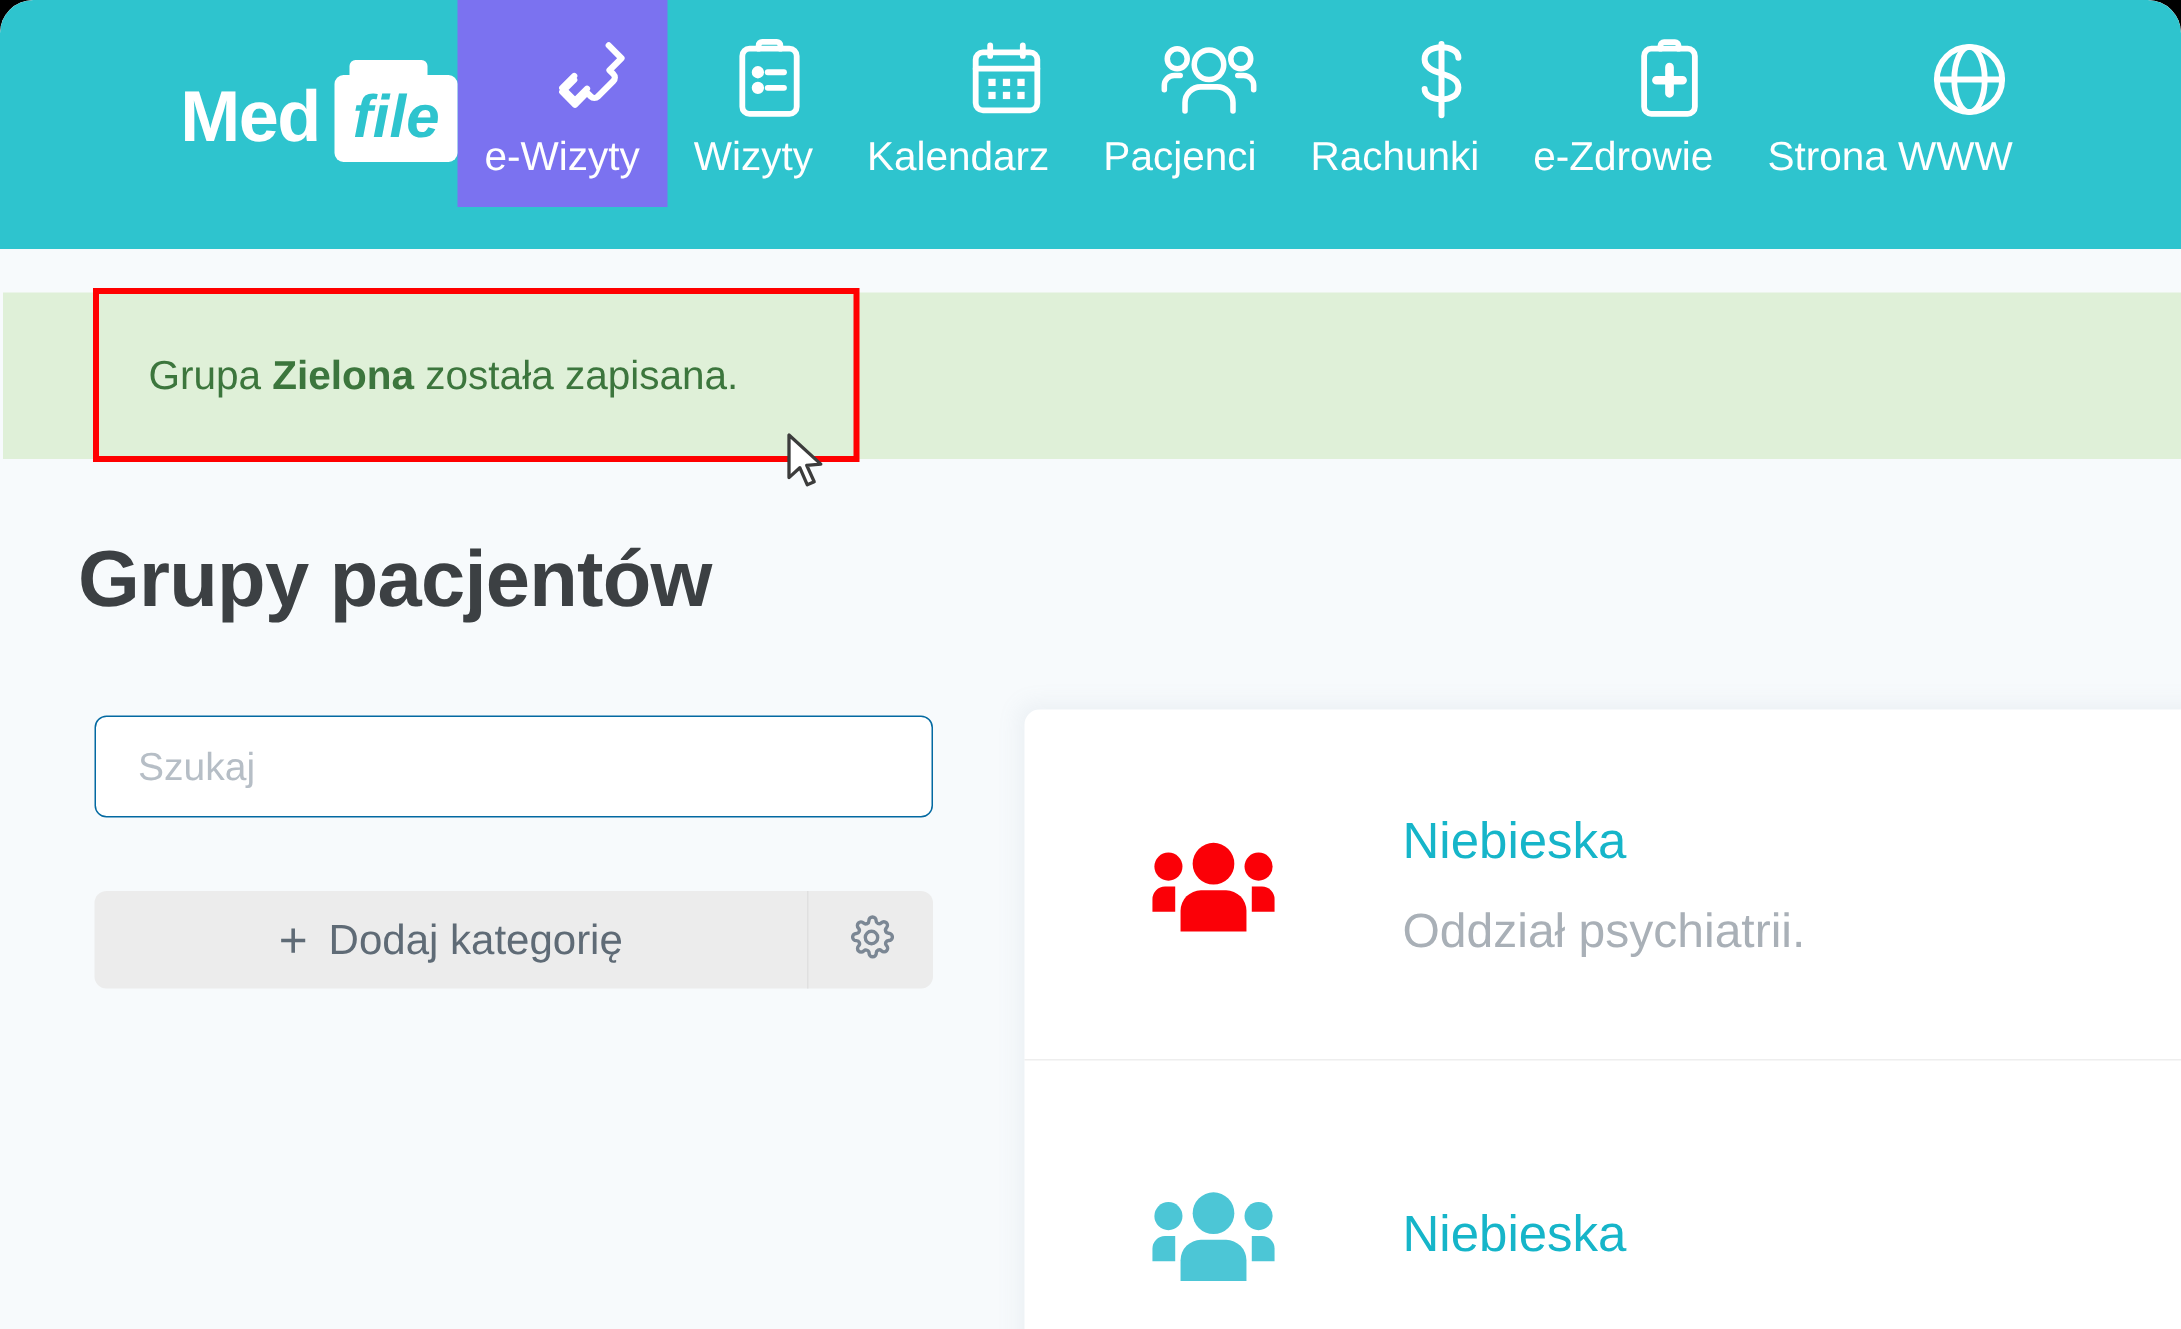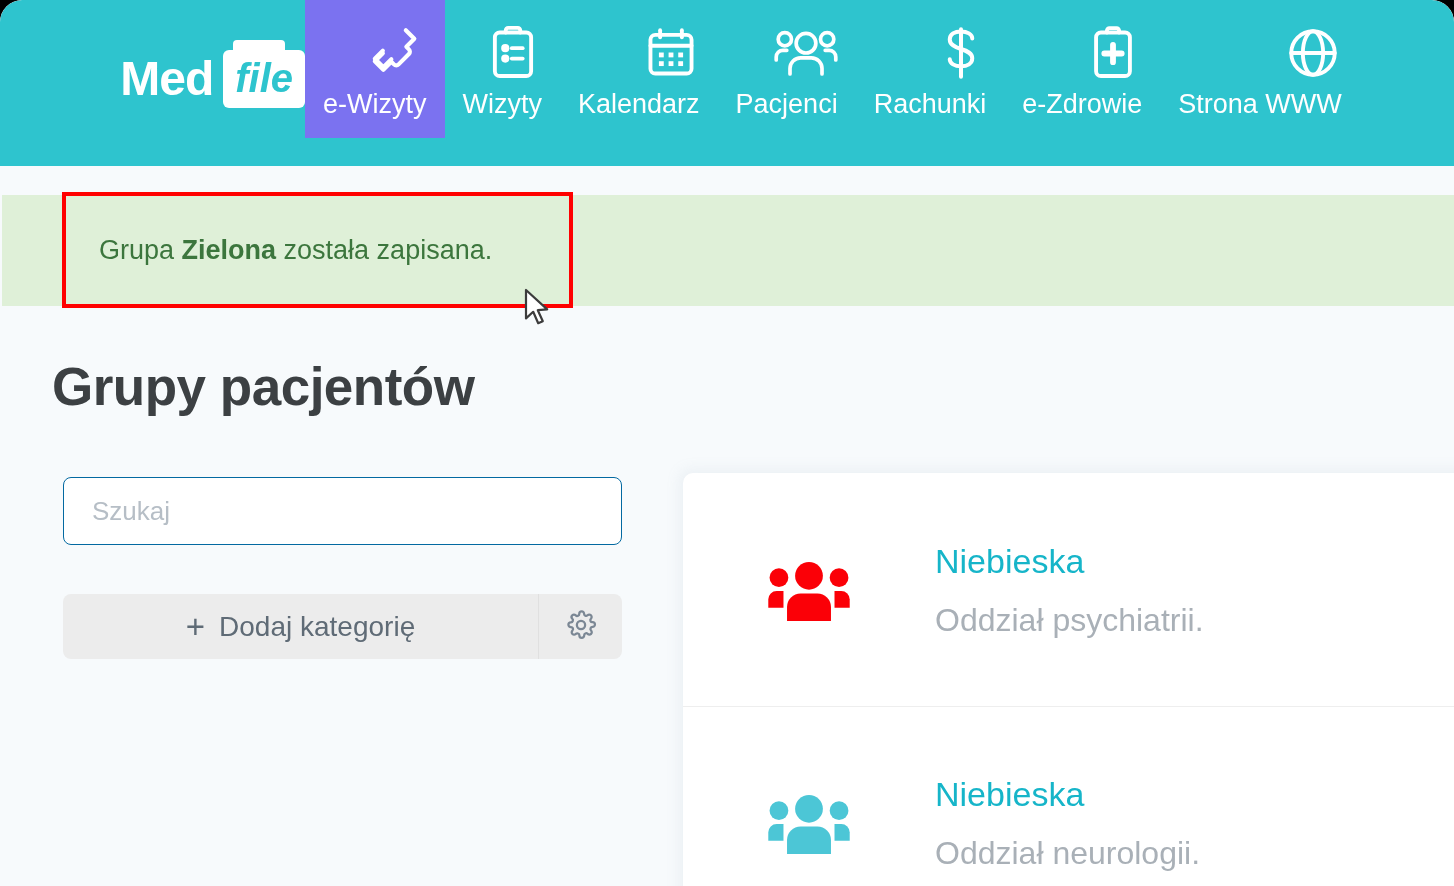--- a/index.html
+++ b/index.html
@@ -378,21 +378,20 @@
           <circle cx="13" cy="5.6" r="4.3"></circle>
           <path d="M6.2 19.6v-4.3a4.2 4.2 0 014.2-4.2h5.2a4.2 4.2 0 014.2 4.2v4.3z"></path>
           <circle cx="3.7" cy="6.2" r="2.9"></circle>
           <path d="M0.4 15.5v-2.6a2.6 2.6 0 012.6-2.6h2.1v5.2z"></path>
           <circle cx="22.3" cy="6.2" r="2.9"></circle>
           <path d="M25.6 15.5v-2.6a2.6 2.6 0 00-2.6-2.6h-2.1v5.2z"></path>
         </svg>
       </span>
       <div class="group-info">
         <span class="group-name">Niebieska</span>
-        <span class="group-desc">Oddział neurologii.</span>
       </div>
     </div>
 
   </div>
 
   <div id="cursor">
     <svg width="26" height="38" viewBox="0 0 13 19">
       <path d="M1 1 L1 15.2 L4.6 11.9 L7.1 17.6 L9.4 16.6 L6.9 11.1 L11.6 10.7 Z" fill="#ffffff" stroke="#3c3c3c" stroke-width="1.1" stroke-linejoin="round"></path>
     </svg>
   </div>

